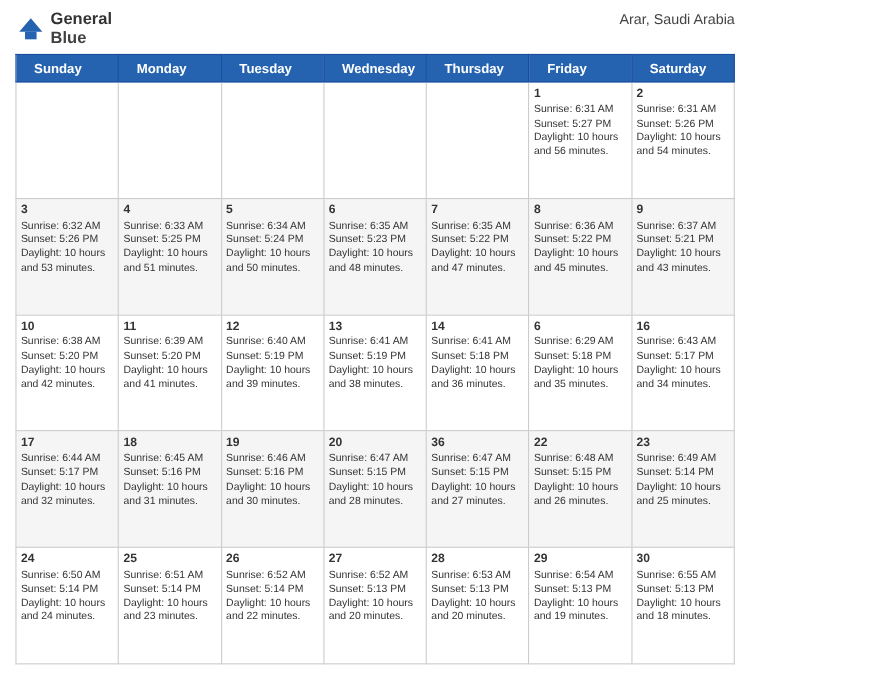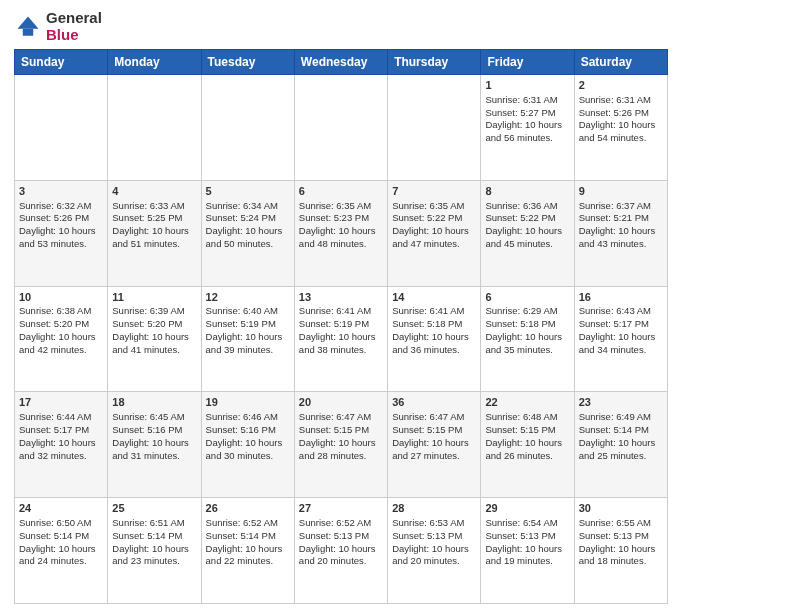--- a/index.html
+++ b/index.html
@@ -27,21 +27,21 @@
       display: flex;
       align-items: center;
       gap: 4px;
     }
     .logo-text {
       font-size: 15px;
       font-weight: bold;
       line-height: 1.1;
     }
     .logo-text .general { color: #333; }
-    .logo-text .blue { color: #be185d; }
+    .logo-text .blue { color: #404040; }
     .logo-icon {
       width: 28px;
       height: 28px;
     }
     .title-block {
       text-align: right;
     }
     .month-title {
       font-size: 28px;
       font-weight: normal;
@@ -56,21 +56,21 @@
       border: 1px solid #ccc;
       border-collapse: collapse;
       width: 100%;
       table-layout: fixed;
     }
     .calendar th {
       background: #2563b0;
       color: #fff;
       font-size: 12px;
       font-weight: bold;
-      padding: 5px 6px;
+      padding: 5px 16px;
       text-align: left;
       border: 1px solid #1a4d9e;
     }
     .calendar td {
       border: 1px solid #ccc;
       vertical-align: top;
       padding: 3px 4px;
       font-size: 9.5px;
       color: #333;
       line-height: 1.35;
@@ -101,20 +101,21 @@
       <svg class="logo-icon" viewBox="0 0 32 32" xmlns="http://www.w3.org/2000/svg">
         <polygon points="16,4 28,18 4,18" fill="#2563b0"></polygon>
         <rect x="10" y="18" width="12" height="8" fill="#2563b0"></rect>
       </svg>
       <div class="logo-text">
         <span class="general">General</span><br>
         <span class="blue">Blue</span>
       </div>
     </div>
     <div class="title-block">
+      <div class="location">Arar, Saudi Arabia</div>
     </div>
   </div>
 
   <table class="calendar">
     <thead>
       <tr>
       <th>Sunday</th>
           <th>Monday</th>
           <th>Tuesday</th>
           <th>Wednesday</th>

